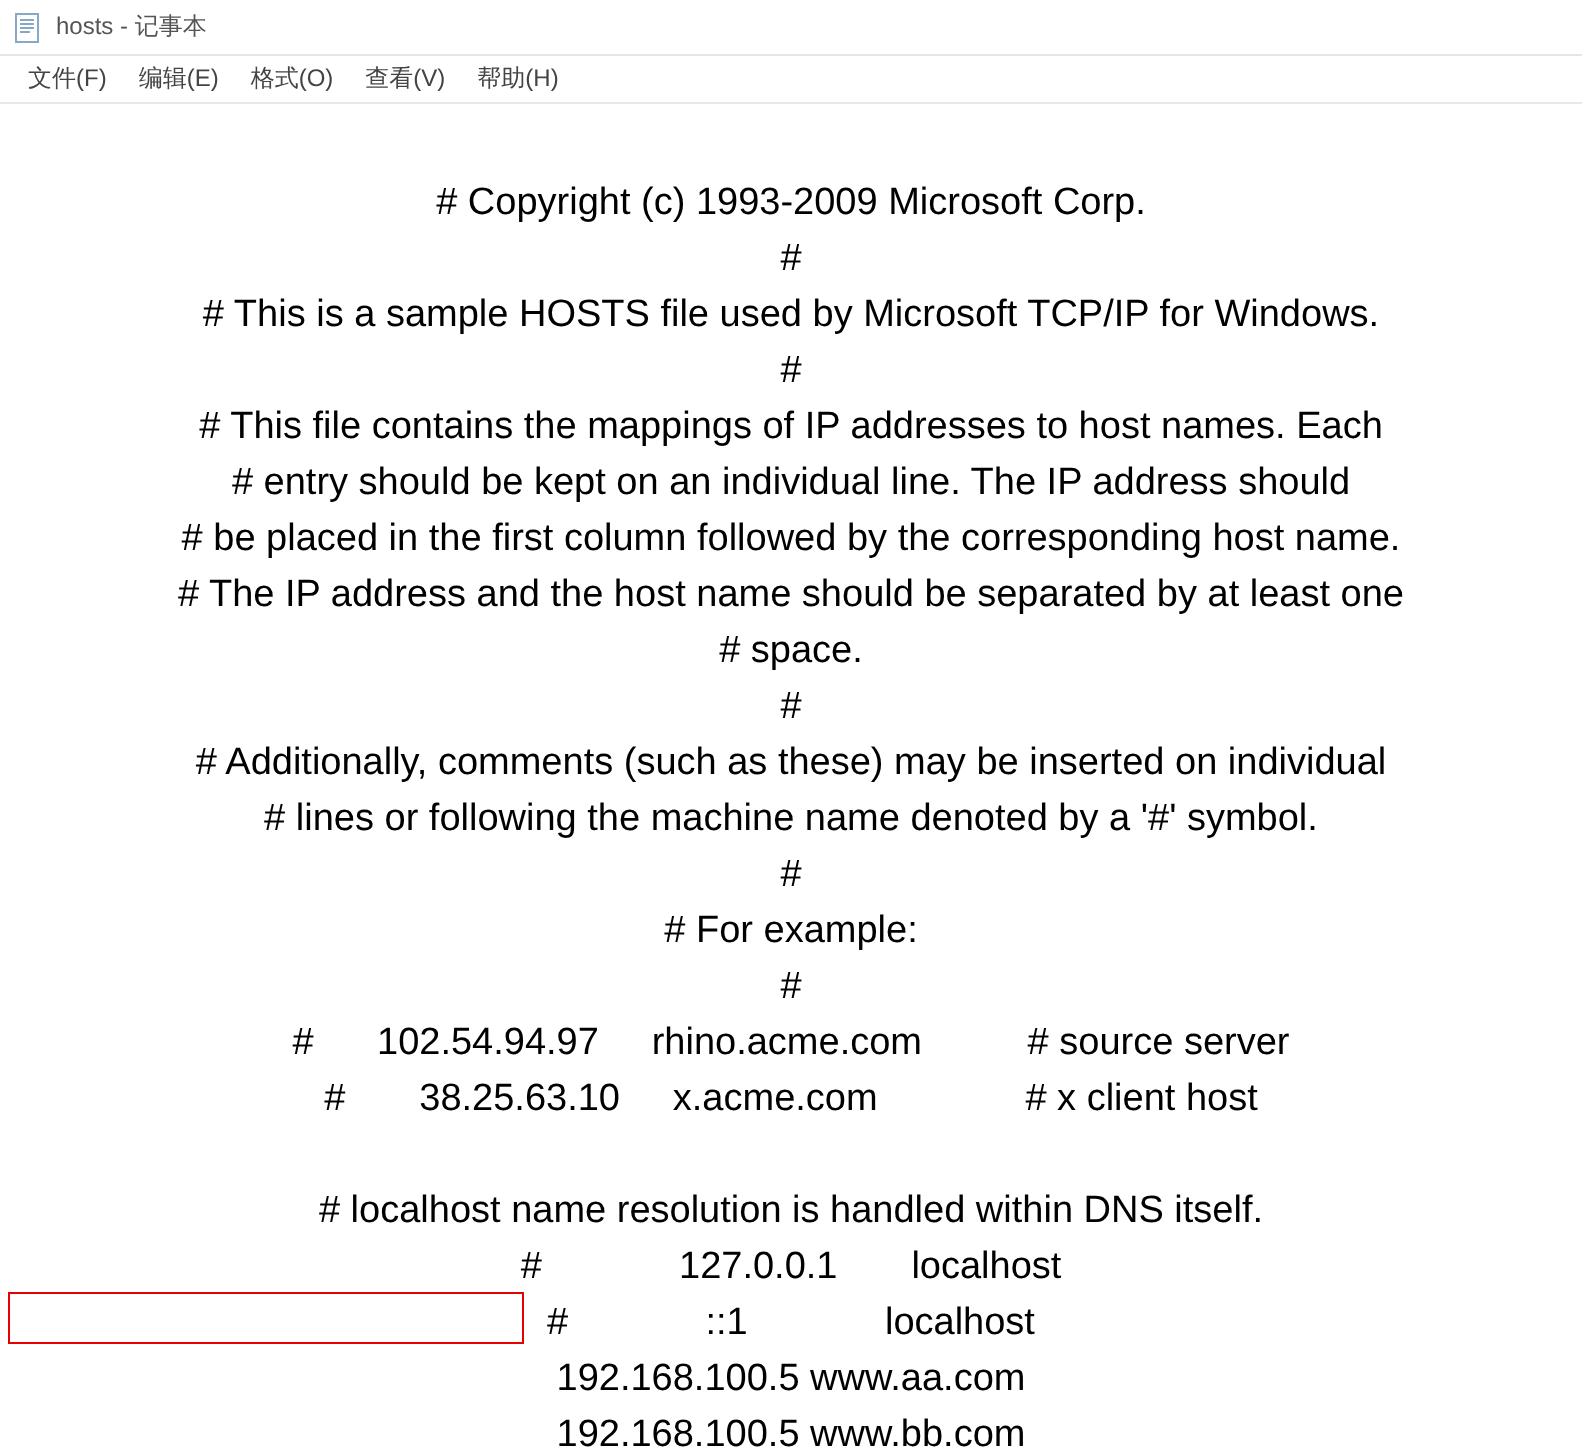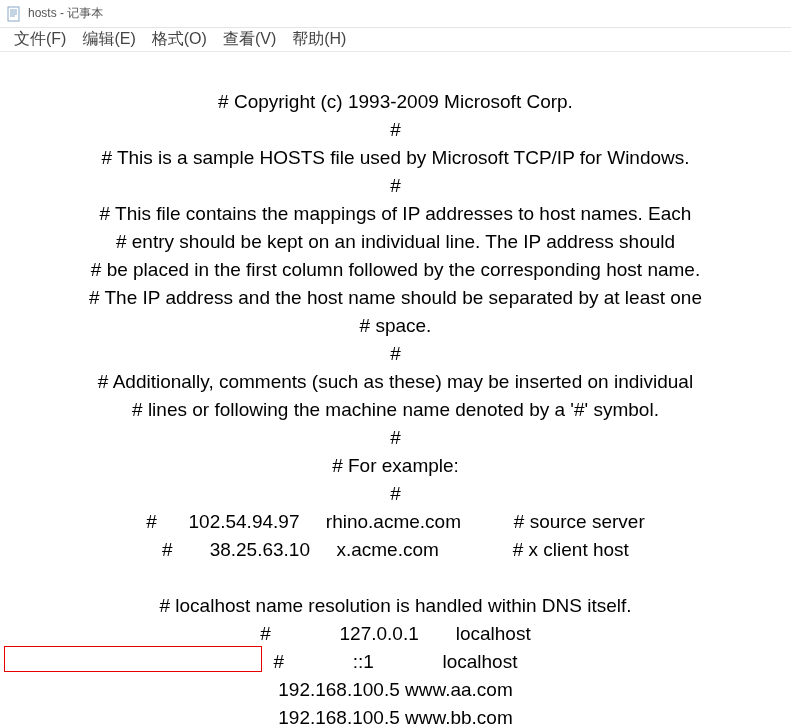--- a/index.html
+++ b/index.html
@@ -38,21 +38,21 @@
     }
     .menubar {
       height: 24px;
       background: #ffffff;
       display: flex;
       align-items: center;
       padding: 0 6px;
       border-bottom: 1px solid #e8e8e8;
     }
     .menubar .menu-item {
-      font-size: 16px;
+      font-size: 12px;
       color: #444;
       padding: 2px 8px;
       cursor: default;
     }
     .editor {
       padding: 8px 8px;
       font-family: Arial, "Microsoft Sans Serif", sans-serif;
       font-size: 19px;
       line-height: 28px;
       color: #000;

